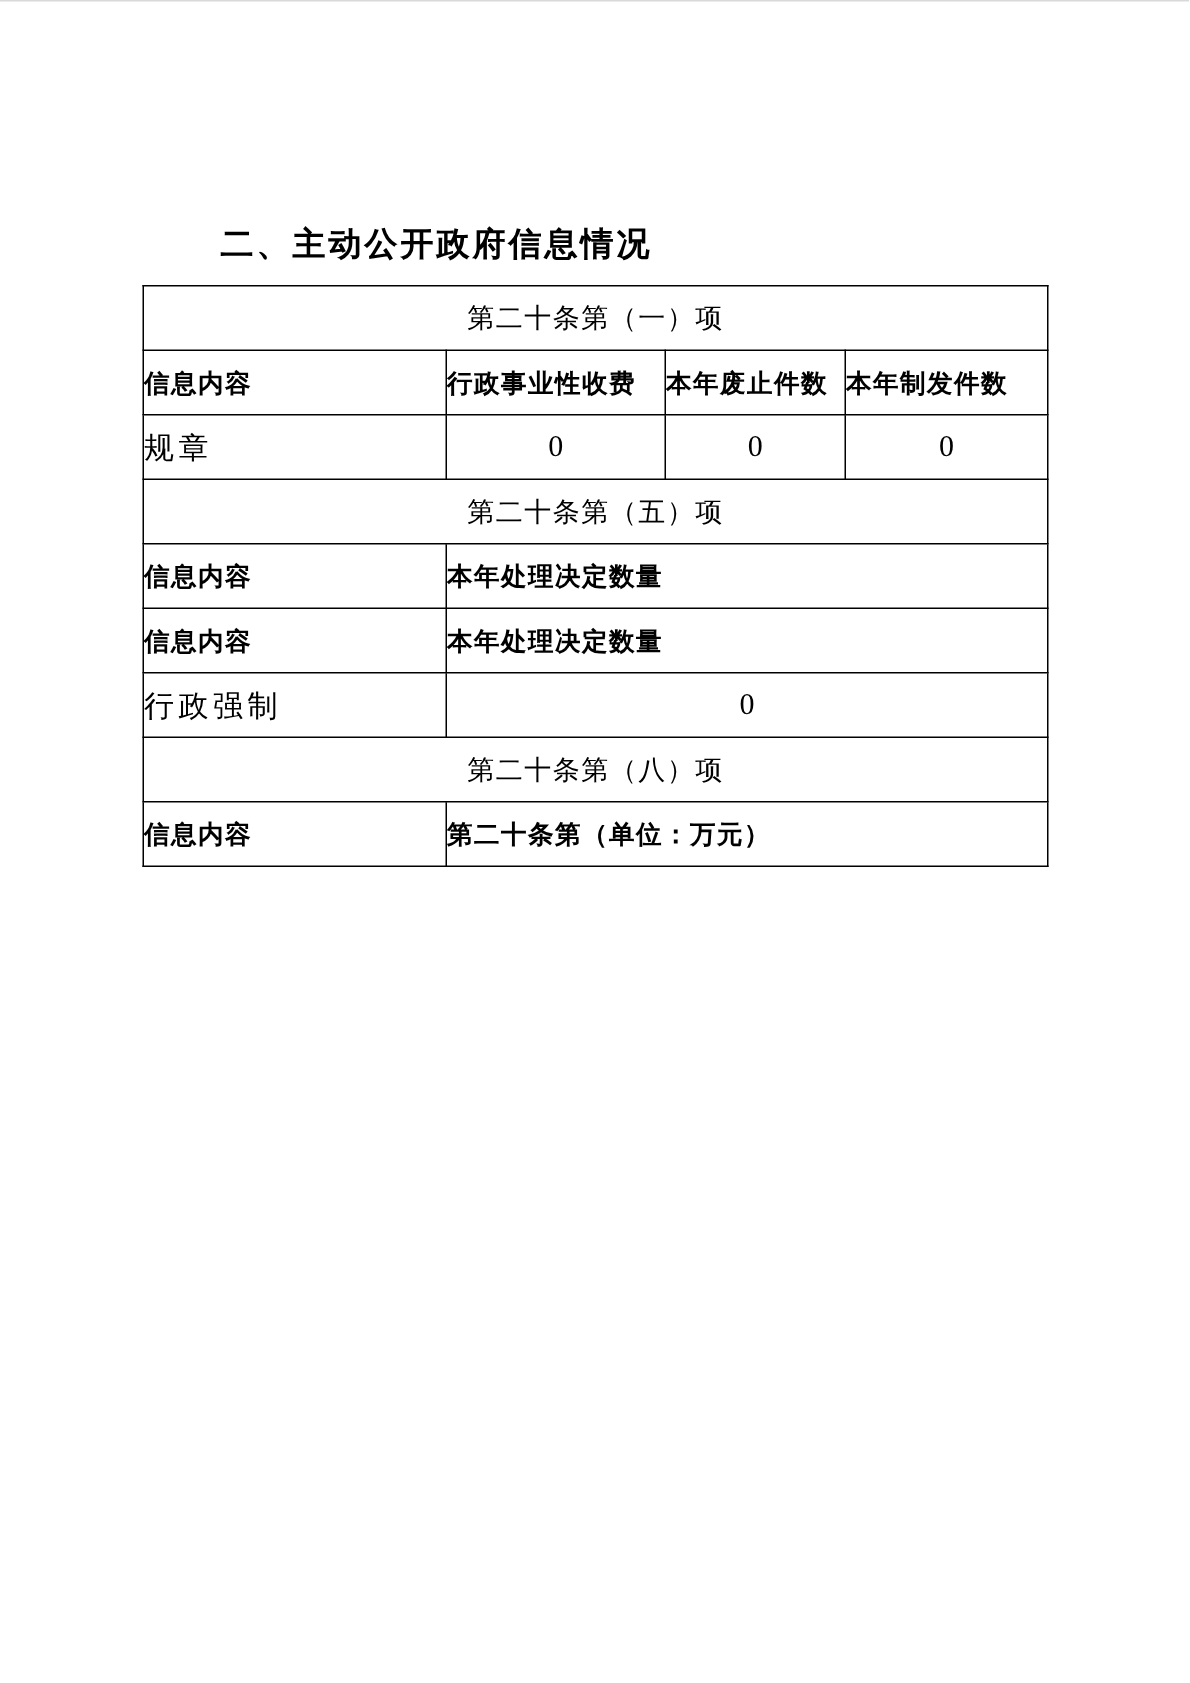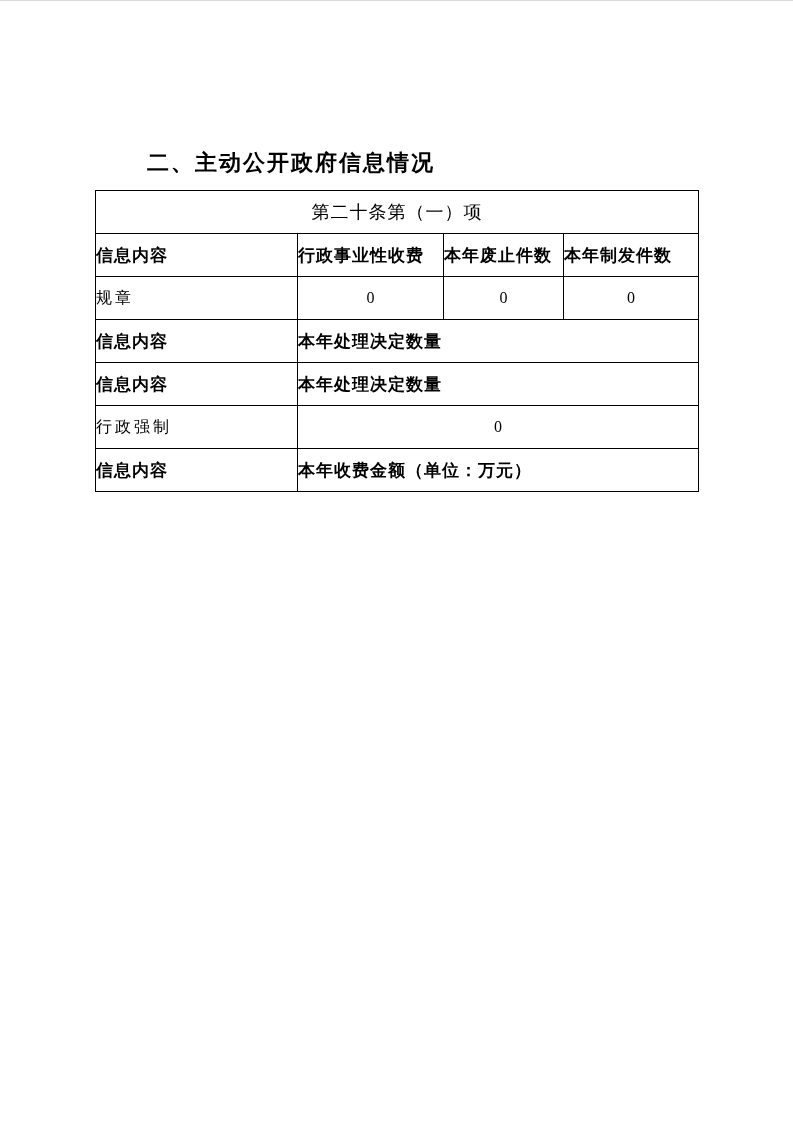--- a/index.html
+++ b/index.html
@@ -40,21 +40,21 @@
     top: 190px;
     width: 603px;
     border-collapse: collapse;
     table-layout: fixed;
   }
   table.report-table td {
     border: 1px solid #000000;
     padding: 0;
     height: 42px;
     vertical-align: middle;
-    font-size: 16px;
+    font-size: 20px;
     color: #000000;
     overflow: hidden;
   }
   tr.section-row td {
     text-align: center;
     font-family: "Liberation Serif", serif;
     font-size: 18px;
     letter-spacing: 1px;
   }
   tr.colheader-row td {
@@ -102,33 +102,39 @@
       <td>本年废止件数</td>
       <td>本年制发件数</td>
     </tr>
     <tr>
       <td class="label-cell">规章</td>
       <td class="value-cell">0</td>
       <td class="value-cell">0</td>
       <td class="value-cell">0</td>
     </tr>
 
+    <tr class="section-row">
+      <td colspan="4">第二十条第（五）项</td>
+    </tr>
     <tr class="colheader-row">
       <td>信息内容</td>
       <td colspan="3">本年处理决定数量</td>
     </tr>
 
     <tr class="colheader-row">
       <td>信息内容</td>
       <td colspan="3">本年处理决定数量</td>
     </tr>
     <tr>
       <td class="label-cell">行政强制</td>
       <td colspan="3" class="value-cell">0</td>
     </tr>
 
+    <tr class="section-row">
+      <td colspan="4">第二十条第（八）项</td>
+    </tr>
     <tr class="colheader-row">
       <td>信息内容</td>
-      <td colspan="3">本年收费金额（单位：万元）</td>
+      <td colspan="3">第二十条第（单位：万元）</td>
     </tr>
   </tbody>
     </table>
 </div>
 
 </body></html>

